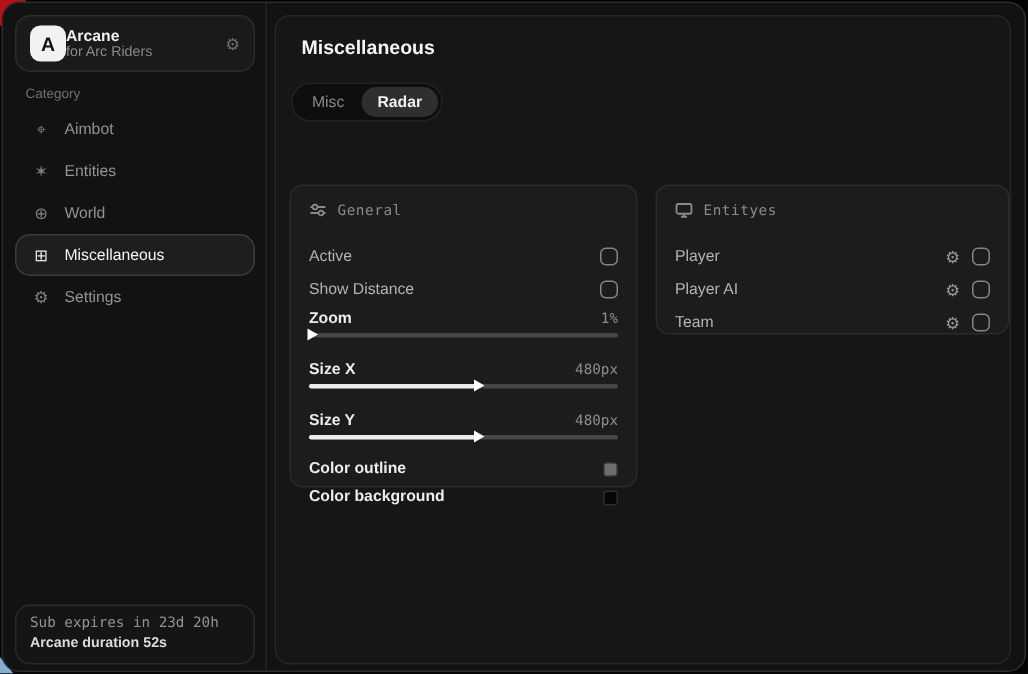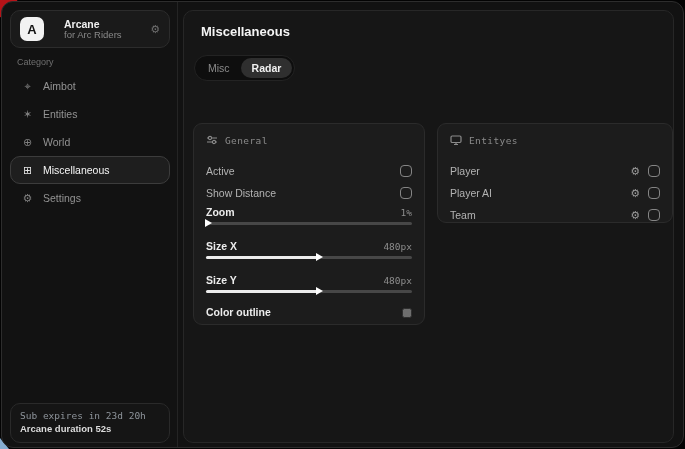--- a/index.html
+++ b/index.html
@@ -18,21 +18,21 @@
 
   
   .sidebar { position:absolute; left:0; top:0; width:176px; height:100%;
     border-right:1px solid #242424; }
   .logo-card { position:absolute; left:8px; top:8px; width:160px; height:38px;
     background:#1a1a1a; border:1px solid #2c2c2c; border-radius:10px;
     display:flex; align-items:center; padding:0 9px; }
   .avatar { width:24px; height:24px; background:#f2f2f2; border-radius:7px;
     display:flex; align-items:center; justify-content:center;
     font-weight:bold; font-size:13px; color:#141414; }
-  .logo-meta { margin-left:20px; flex:1; line-height:1.15; }
+  .logo-meta { margin-left:0; flex:1; line-height:1.15; }
   .logo-name { font-size:10.5px; font-weight:bold; color:#f0f0f0; }
   .logo-sub { font-size:9.5px; color:#8a8a8a; }
   .logo-gear { color:#6f6f6f; font-size:11px; font-family:"DejaVu Sans",sans-serif; cursor:default; }
 
   .category { position:absolute; left:15px; top:55px; font-size:9px; color:#6f6f6f; }
 
   .nav { position:absolute; left:8px; top:70px; width:160px; }
   .nav-item { height:28px; display:flex; align-items:center; padding:0 10px;
     color:#939393; font-size:10.5px; border:1px solid transparent; border-radius:10px;
     margin-bottom:0; }
@@ -193,20 +193,24 @@
         <div class="slider">
           <div class="track"></div>
           <div class="fill" style="width: 55%;"></div>
           <div class="thumb" style="left: calc(55% - 3px);"></div>
         </div>
 
         <div class="row" style="height:19px">
           <span class="row-label strong">Color outline</span>
           <span class="swatch" style="background: rgb(110, 110, 110);"></span>
         </div>
+        <div class="row" style="height:19px">
+          <span class="row-label strong">Color background</span>
+          <span class="swatch" style="background: rgb(6, 6, 6);"></span>
+        </div>
       </div>
 
       <div class="panel panel-entities">
         <div class="panel-head">
           <svg width="12" height="12" viewBox="0 0 12 12">
             <rect x="1" y="2" width="10" height="6.5" rx="1.2" fill="none" stroke="#8b8b8b" stroke-width="1.2"></rect>
             <line x1="4" y1="10.5" x2="8" y2="10.5" stroke="#8b8b8b" stroke-width="1.2"></line>
             <line x1="6" y1="8.5" x2="6" y2="10.5" stroke="#8b8b8b" stroke-width="1.2"></line>
           </svg>
           <span>Entityes</span>

